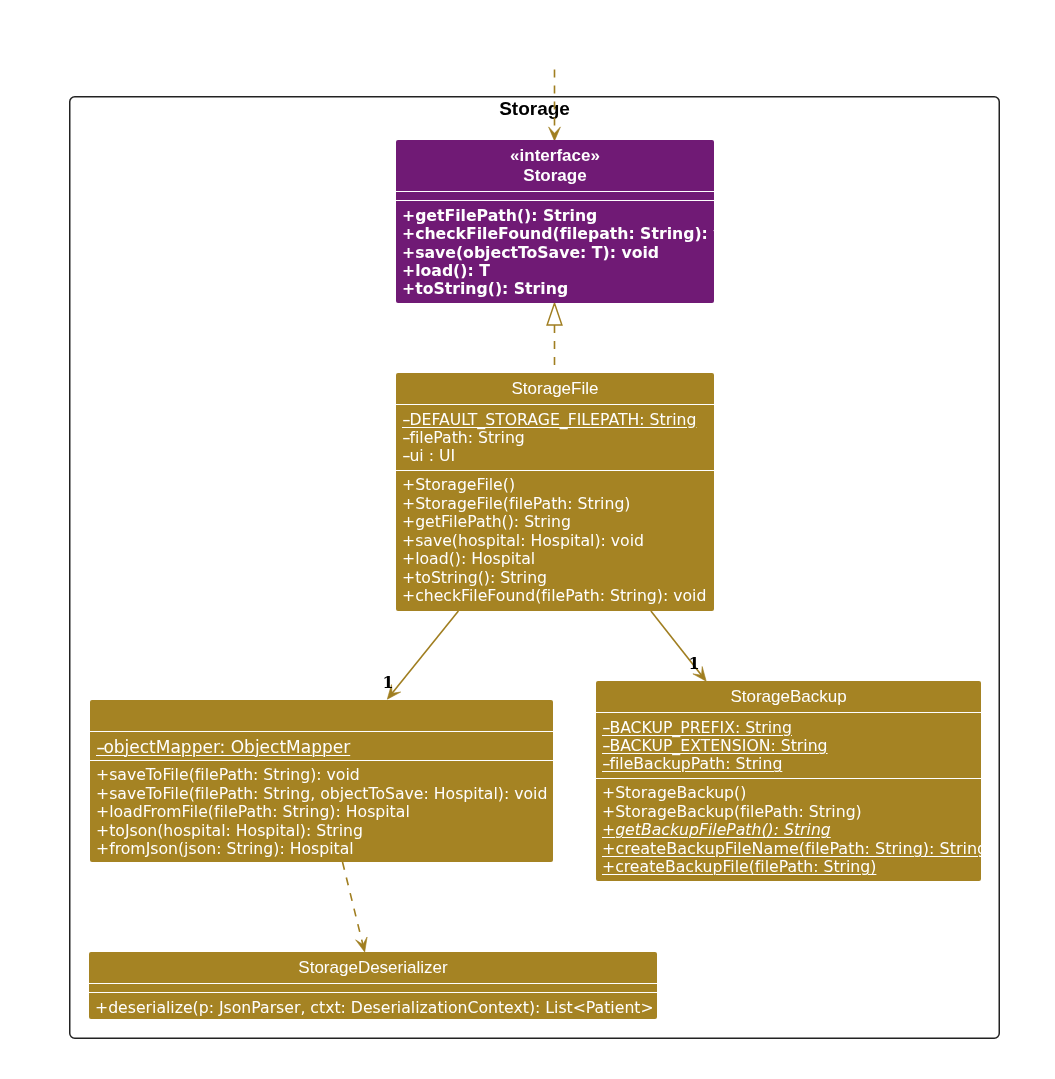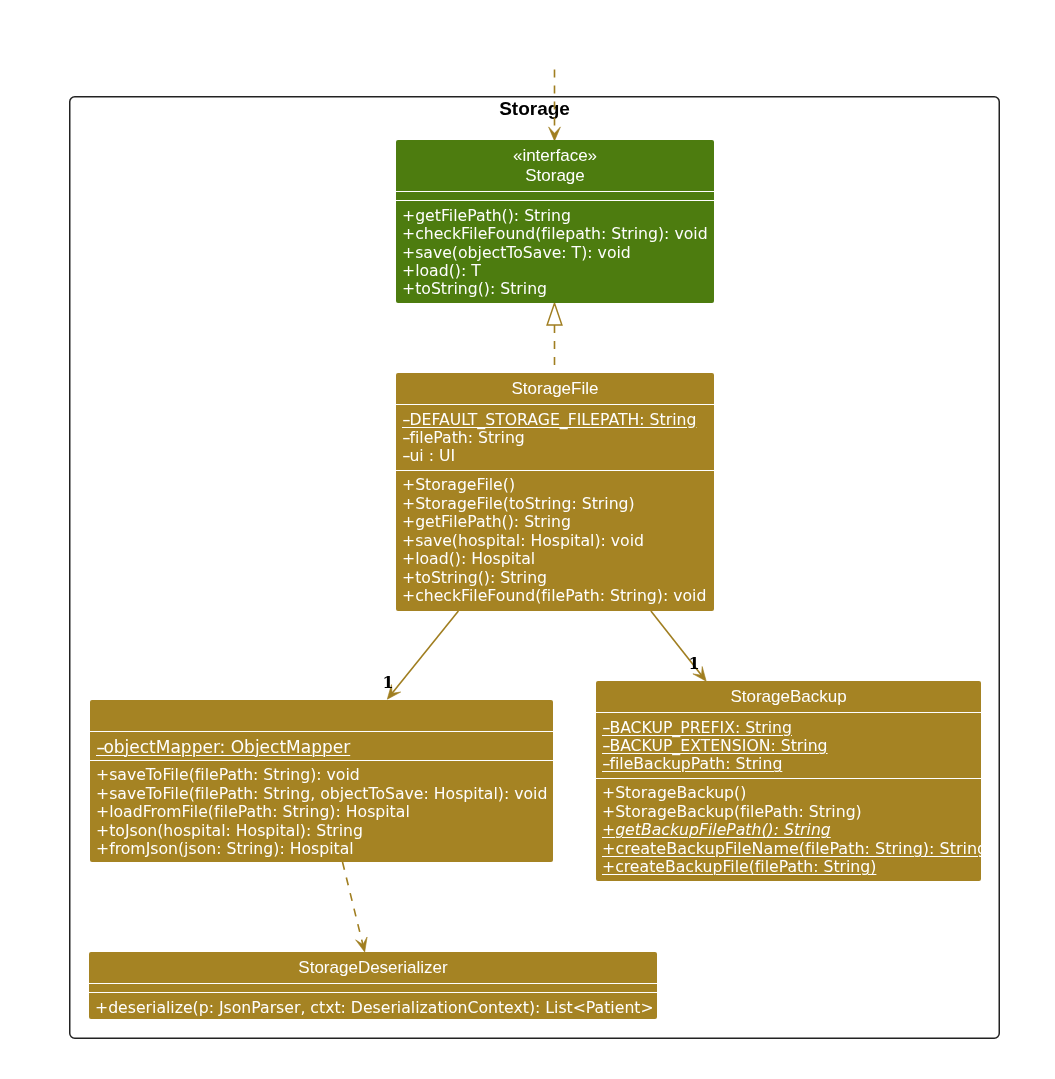--- a/index.html
+++ b/index.html
@@ -48,40 +48,40 @@
       <polygon points="548.58,126.90 554.50,140.90 560.42,126.90 554.50,133.30" fill="#A07E20" stroke="#A07E20" stroke-width="0.6" stroke-linejoin="miter"></polygon>
       <line x1="554.5" y1="325" x2="554.5" y2="373" stroke="#A07E20" stroke-width="1.6" stroke-dasharray="8,8"></line>
       <polygon points="554.5,303.2 547.1,325.0 561.9,325.0" fill="#FFFFFF" stroke="#A07E20" stroke-width="1.45"></polygon>
       <line x1="458.4" y1="611" x2="388.86899289955016" y2="697.2536543777733" stroke="#A07E20" stroke-width="1.6"></line>
       <polygon points="391.48,684.59 387.30,699.20 400.69,692.02 392.07,693.28" fill="#A07E20" stroke="#A07E20" stroke-width="0.6" stroke-linejoin="miter"></polygon>
       <line x1="650.9" y1="611" x2="704.6529763526519" y2="679.2361471963139" stroke="#A07E20" stroke-width="1.6"></line>
       <polygon points="692.89,673.87 706.20,681.20 702.19,666.54 701.50,675.23" fill="#A07E20" stroke="#A07E20" stroke-width="0.6" stroke-linejoin="miter"></polygon>
       <line x1="342.5" y1="862" x2="363.74204611476557" y2="948.1164031679687" stroke="#A07E20" stroke-width="1.6" stroke-dasharray="8,8"></line>
       <polygon points="355.60,939.82 364.70,952.00 367.09,936.99 362.88,944.62" fill="#A07E20" stroke="#A07E20" stroke-width="0.6" stroke-linejoin="miter"></polygon>
     </svg>
-    <div class="umlbox" style="left: 396px; top: 140px; width: 318px; height: 163px; background: #4d7c0f;">
+    <div class="umlbox" style="left: 396px; top: 140px; width: 318px; height: 163px; background: #701a75; font-weight: bold;">
       <div class="cls-stereo" style="top: 6px; font-size: 17px; line-height: 20px; color: rgb(255, 255, 255);">«interface»</div>
       <div class="cls-title" style="top: 26px; font-size: 17px; line-height: 20px; color: rgb(255, 255, 255);">Storage</div>
       <div class="sep" style="top: 51px; background: rgb(254, 254, 254);"></div>
       <div class="sep" style="top: 60.1px; background: rgb(254, 254, 254);"></div>
       <div class="member" style="left: 6px; top: 66.6px; font-size: 15.7px; line-height: 18.46px; color: rgb(255, 255, 255);">+getFilePath(): String</div>
       <div class="member" style="left: 6px; top: 85.06px; font-size: 15.7px; line-height: 18.46px; color: rgb(255, 255, 255);">+checkFileFound(filepath: String): void</div>
       <div class="member" style="left: 6px; top: 103.52px; font-size: 15.7px; line-height: 18.46px; color: rgb(255, 255, 255);">+save(objectToSave: T): void</div>
       <div class="member" style="left: 6px; top: 121.98px; font-size: 15.7px; line-height: 18.46px; color: rgb(255, 255, 255);">+load(): T</div>
       <div class="member" style="left: 6px; top: 140.44px; font-size: 15.7px; line-height: 18.46px; color: rgb(255, 255, 255);">+toString(): String</div>
     </div>
     <div class="umlbox" style="left: 396px; top: 373px; width: 318px; height: 238px; background: rgb(165, 131, 35);">
       <div class="cls-title" style="top: 6px; font-size: 17px; line-height: 20px; color: rgb(255, 255, 255);">StorageFile</div>
       <div class="sep" style="top: 31px; background: rgb(254, 254, 254);"></div>
       <div class="member static" style="left: 6px; top: 37.5px; font-size: 15.7px; line-height: 18.46px; color: #ffffff; text-decoration: underline;"><span class="vis-marker">-</span>DEFAULT_STORAGE_FILEPATH: String</div>
       <div class="member" style="left: 6px; top: 55.96px; font-size: 15.7px; line-height: 18.46px; color: rgb(255, 255, 255);"><span class="vis-marker">-</span>filePath: String</div>
       <div class="member" style="left: 6px; top: 74.42px; font-size: 15.7px; line-height: 18.46px; color: rgb(255, 255, 255);"><span class="vis-marker">-</span>ui : UI</div>
       <div class="sep" style="top: 96.88px; background: rgb(254, 254, 254);"></div>
       <div class="member" style="left: 6px; top: 103.38px; font-size: 15.7px; line-height: 18.46px; color: rgb(255, 255, 255);">+StorageFile()</div>
-      <div class="member" style="left: 6px; top: 121.84px; font-size: 15.7px; line-height: 18.46px; color: rgb(255, 255, 255);">+StorageFile(toString: String)</div>
+      <div class="member" style="left: 6px; top: 121.84px; font-size: 15.7px; line-height: 18.46px; color: rgb(255, 255, 255);">+StorageFile(filePath: String)</div>
       <div class="member" style="left: 6px; top: 140.3px; font-size: 15.7px; line-height: 18.46px; color: rgb(255, 255, 255);">+getFilePath(): String</div>
       <div class="member" style="left: 6px; top: 158.76px; font-size: 15.7px; line-height: 18.46px; color: rgb(255, 255, 255);">+save(hospital: Hospital): void</div>
       <div class="member" style="left: 6px; top: 177.22px; font-size: 15.7px; line-height: 18.46px; color: rgb(255, 255, 255);">+load(): Hospital</div>
       <div class="member" style="left: 6px; top: 195.68px; font-size: 15.7px; line-height: 18.46px; color: rgb(255, 255, 255);">+toString(): String</div>
       <div class="member" style="left: 6px; top: 214.14px; font-size: 15.7px; line-height: 18.46px; color: rgb(255, 255, 255);">+checkFileFound(filePath: String): void</div>
     </div>
     <div class="umlbox" style="left: 90px; top: 700px; width: 463px; height: 162px; background: rgb(165, 131, 35);">
       <div class="sep" style="top: 31px; background: rgb(254, 254, 254);"></div>
       <div class="member static" style="left: 6px; top: 37.5px; font-size: 17px; line-height: 18.46px; color: rgb(255, 255, 255);"><span class="vis-marker">-</span>objectMapper: ObjectMapper</div>
       <div class="sep" style="top: 59.96px; background: rgb(254, 254, 254);"></div>

